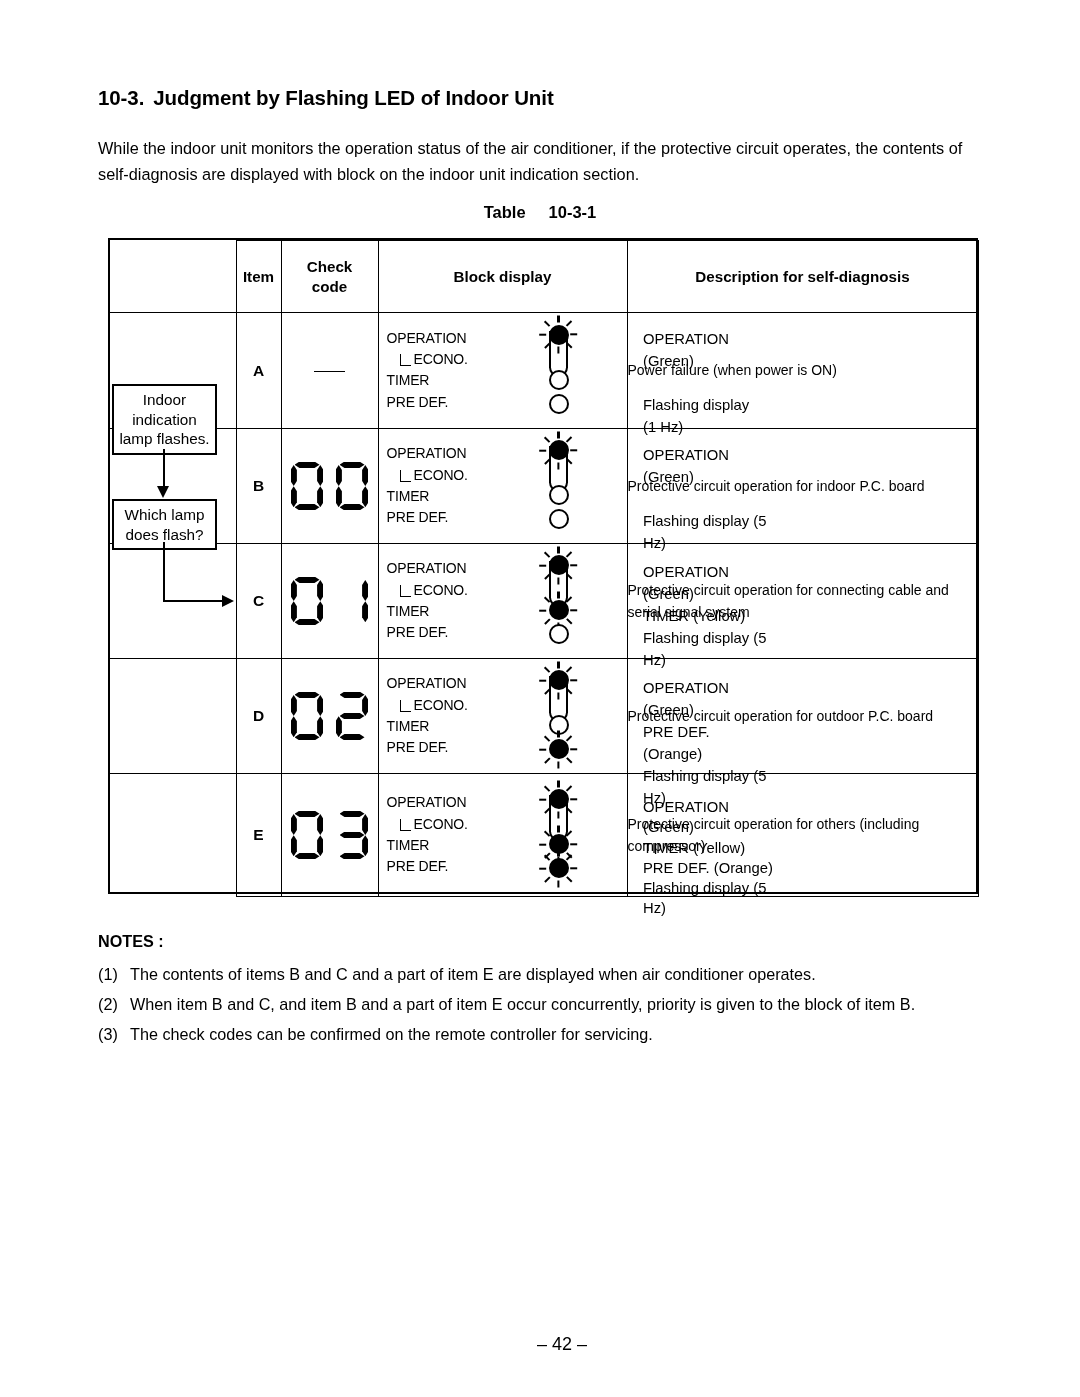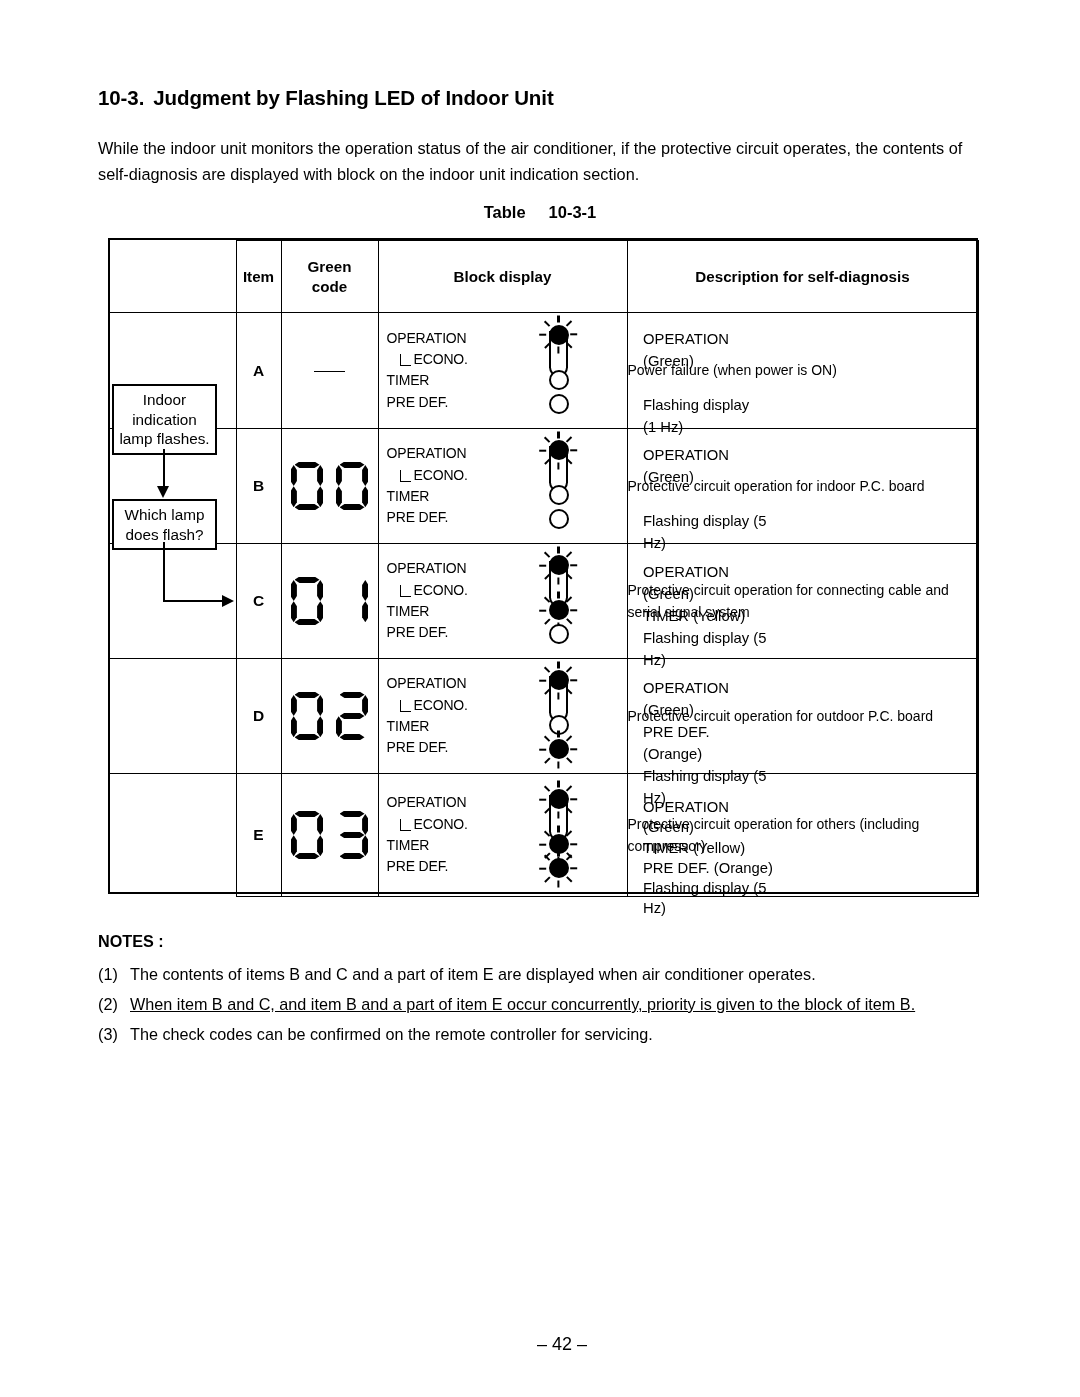--- a/index.html
+++ b/index.html
@@ -243,21 +243,21 @@
   }
   .note {
     position: absolute;
     left: 98px;
     font-size: 16.2px;
     line-height: 22px;
     width: 900px;
   }
   .note .n-num { display: inline-block; width: 32px; }
   #note1 { top: 963px; }
-  #note2 { top: 993px; text-decoration: underline; }
+  #note2 { top: 993px; }
   #note3 { top: 1023px; }
 
   .footer {
     position: absolute;
     left: 0; top: 1334px;
     width: 1080px;
     text-align: center;
     font-size: 18px;
     padding-left: 44px;
   }
@@ -285,21 +285,21 @@
           <col class="c-code">
           <col class="c-block">
           <col class="c-desc">
       </colgroup>
       <tbody>
         <tr class="hdr">
           <td style="border-left:none;border-top:none;"></td>
           <td>Item</td>
           <td>
             <div class="two-line">
-              <div>Green</div>
+              <div>Check</div>
               <div>code</div>
             </div>
           </td>
           <td>Block display</td>
           <td>Description for self-diagnosis</td>
         </tr>
 
         <tr class="r-a">
           <td style="border-left:none;"></td>
           <td class="cell-item">A</td>

